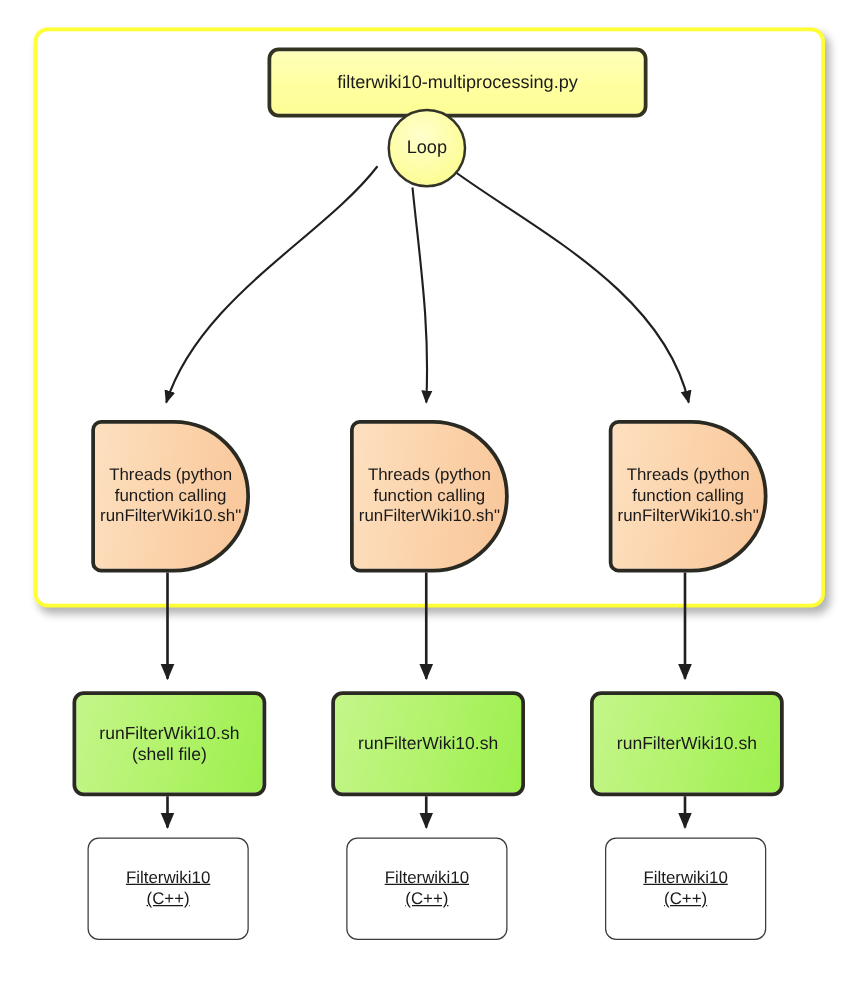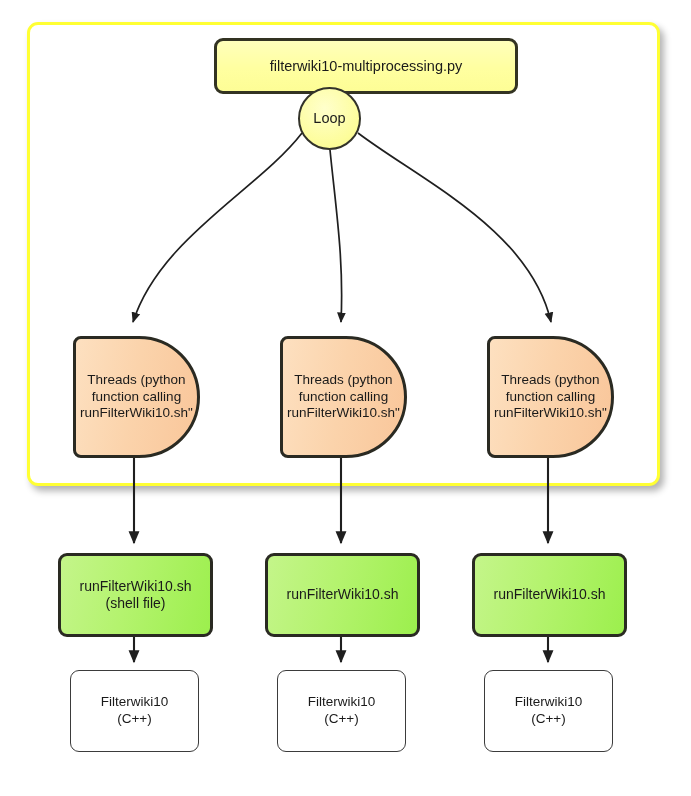--- a/index.html
+++ b/index.html
@@ -65,21 +65,21 @@
     height: 56px;
     border: 3px solid #333322;
     border-radius: 9px;
     background: linear-gradient(180deg, #ffffbb 0%, #ffffa0 55%, #fdfd96 100%);
     font-size: 14.5px;
     margin-left: 35px;
   }
 
   
   #loop-circle {
-    left: 298px;
+    left: 310px;
     top: 87px;
     width: 63px;
     height: 63px;
     border: 2.6px solid #33332a;
     border-radius: 50%;
     background: radial-gradient(circle at 42% 33%, #ffffcc 0%, #fdfd9a 70%, #f5f58a 100%);
     font-size: 14.5px;
   }
 
   
@@ -113,20 +113,21 @@
 
   
   .exe-box {
     top: 670px;
     width: 129px;
     height: 82px;
     border: 1.6px solid #3b3b3b;
     border-radius: 9px;
     background: #ffffff;
     font-size: 13.5px;
+    text-decoration: underline;
   }
   #exe-box-1 { left: 70px; }
   #exe-box-2 { left: 277px; }
   #exe-box-3 { left: 484px; }
 </style>
 </head>
 <body>
 
 <div id="diagram-root">
 

